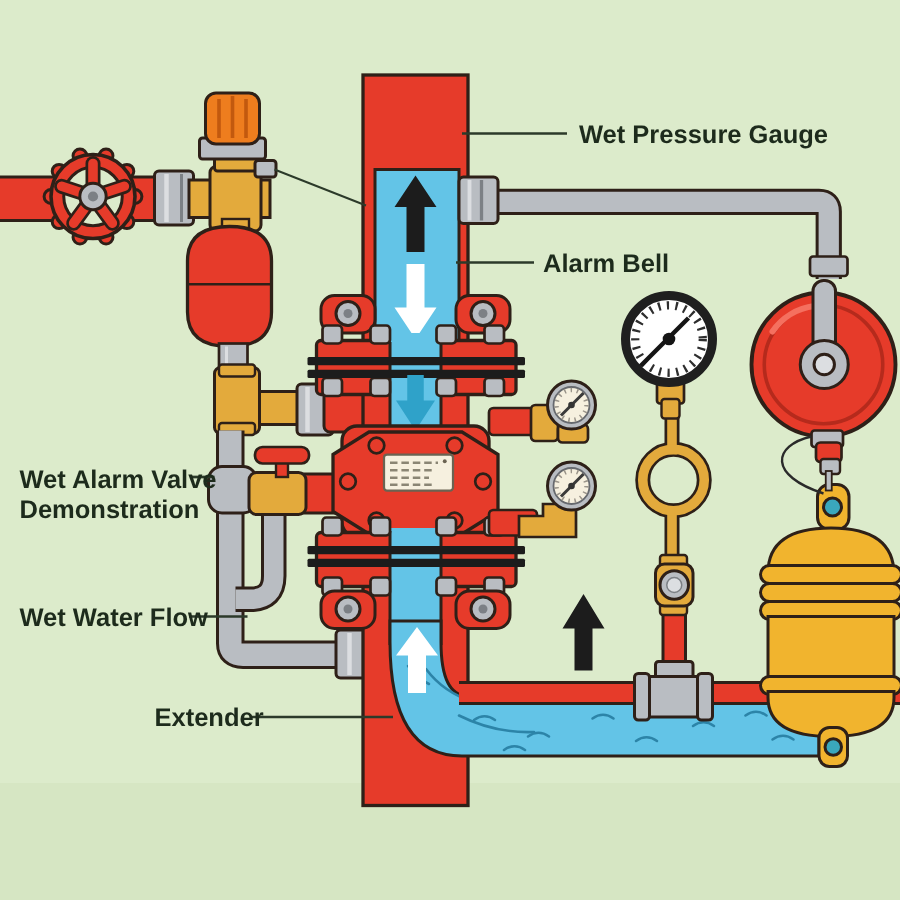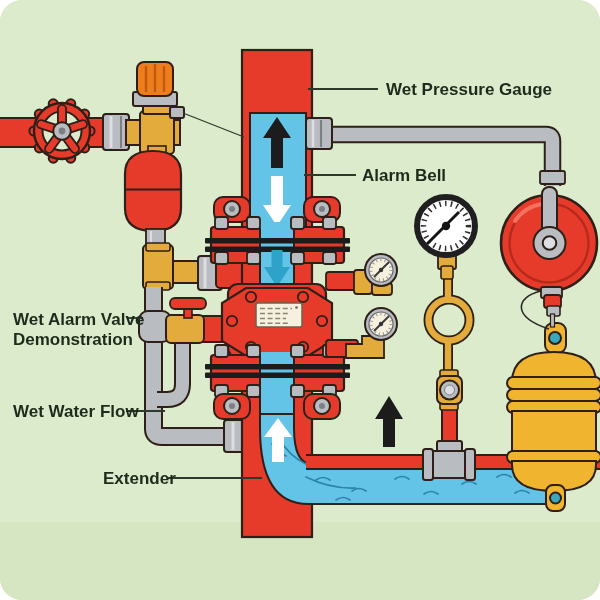--- a/index.html
+++ b/index.html
@@ -1,16 +1,16 @@
 <!DOCTYPE html>
 <html style="--bg: #dcebcb; --bg-shade: #d2e2bd; --red: #e63b2a; --red-dark: #b52a1c; --outline: #2e2018; --blue: #63c4e7; --blue-arrow: #2fa2c9; --water-line: #2c84a8; --gray: #b9bdc2; --gray-light: #dcdee1; --gray-dark: #7c8085; --brass: #e3aa3c; --orange: #ee7d1e; --orange-dark: #c2590e; --tank-yellow: #f1b42e; --teal: #3aa7bc; --label-text: #1d2b1c; --leader: #2c3a2a; --dial-cream: #f6f0df;"><head>
 <meta charset="utf-8">
 <style>
   html,body{margin:0;padding:0;background:#fff;}
-  .stage{position:relative;width:600px;height:600px;overflow:hidden;background:var(--bg,#dcebcb);border-radius:22px;}
+  .stage{position:relative;width:600px;height:600px;overflow:hidden;background:var(--bg,#dcebcb);}
   svg{position:absolute;left:0;top:0;}
   .red{fill:var(--red);stroke:var(--outline);stroke-width:2;}
   .blue{fill:var(--blue);}
   .blue-o{fill:var(--blue);stroke:var(--outline);stroke-width:2;}
   .gray{fill:var(--gray);stroke:var(--outline);stroke-width:2;}
   .brass{fill:var(--brass);stroke:var(--outline);stroke-width:2;}
   .yellow{fill:var(--tank-yellow);stroke:var(--outline);stroke-width:2;}
   .orange{fill:var(--orange);stroke:var(--outline);stroke-width:2;}
   .dark{fill:#1c1c1c;}
   .white{fill:#ffffff;}

